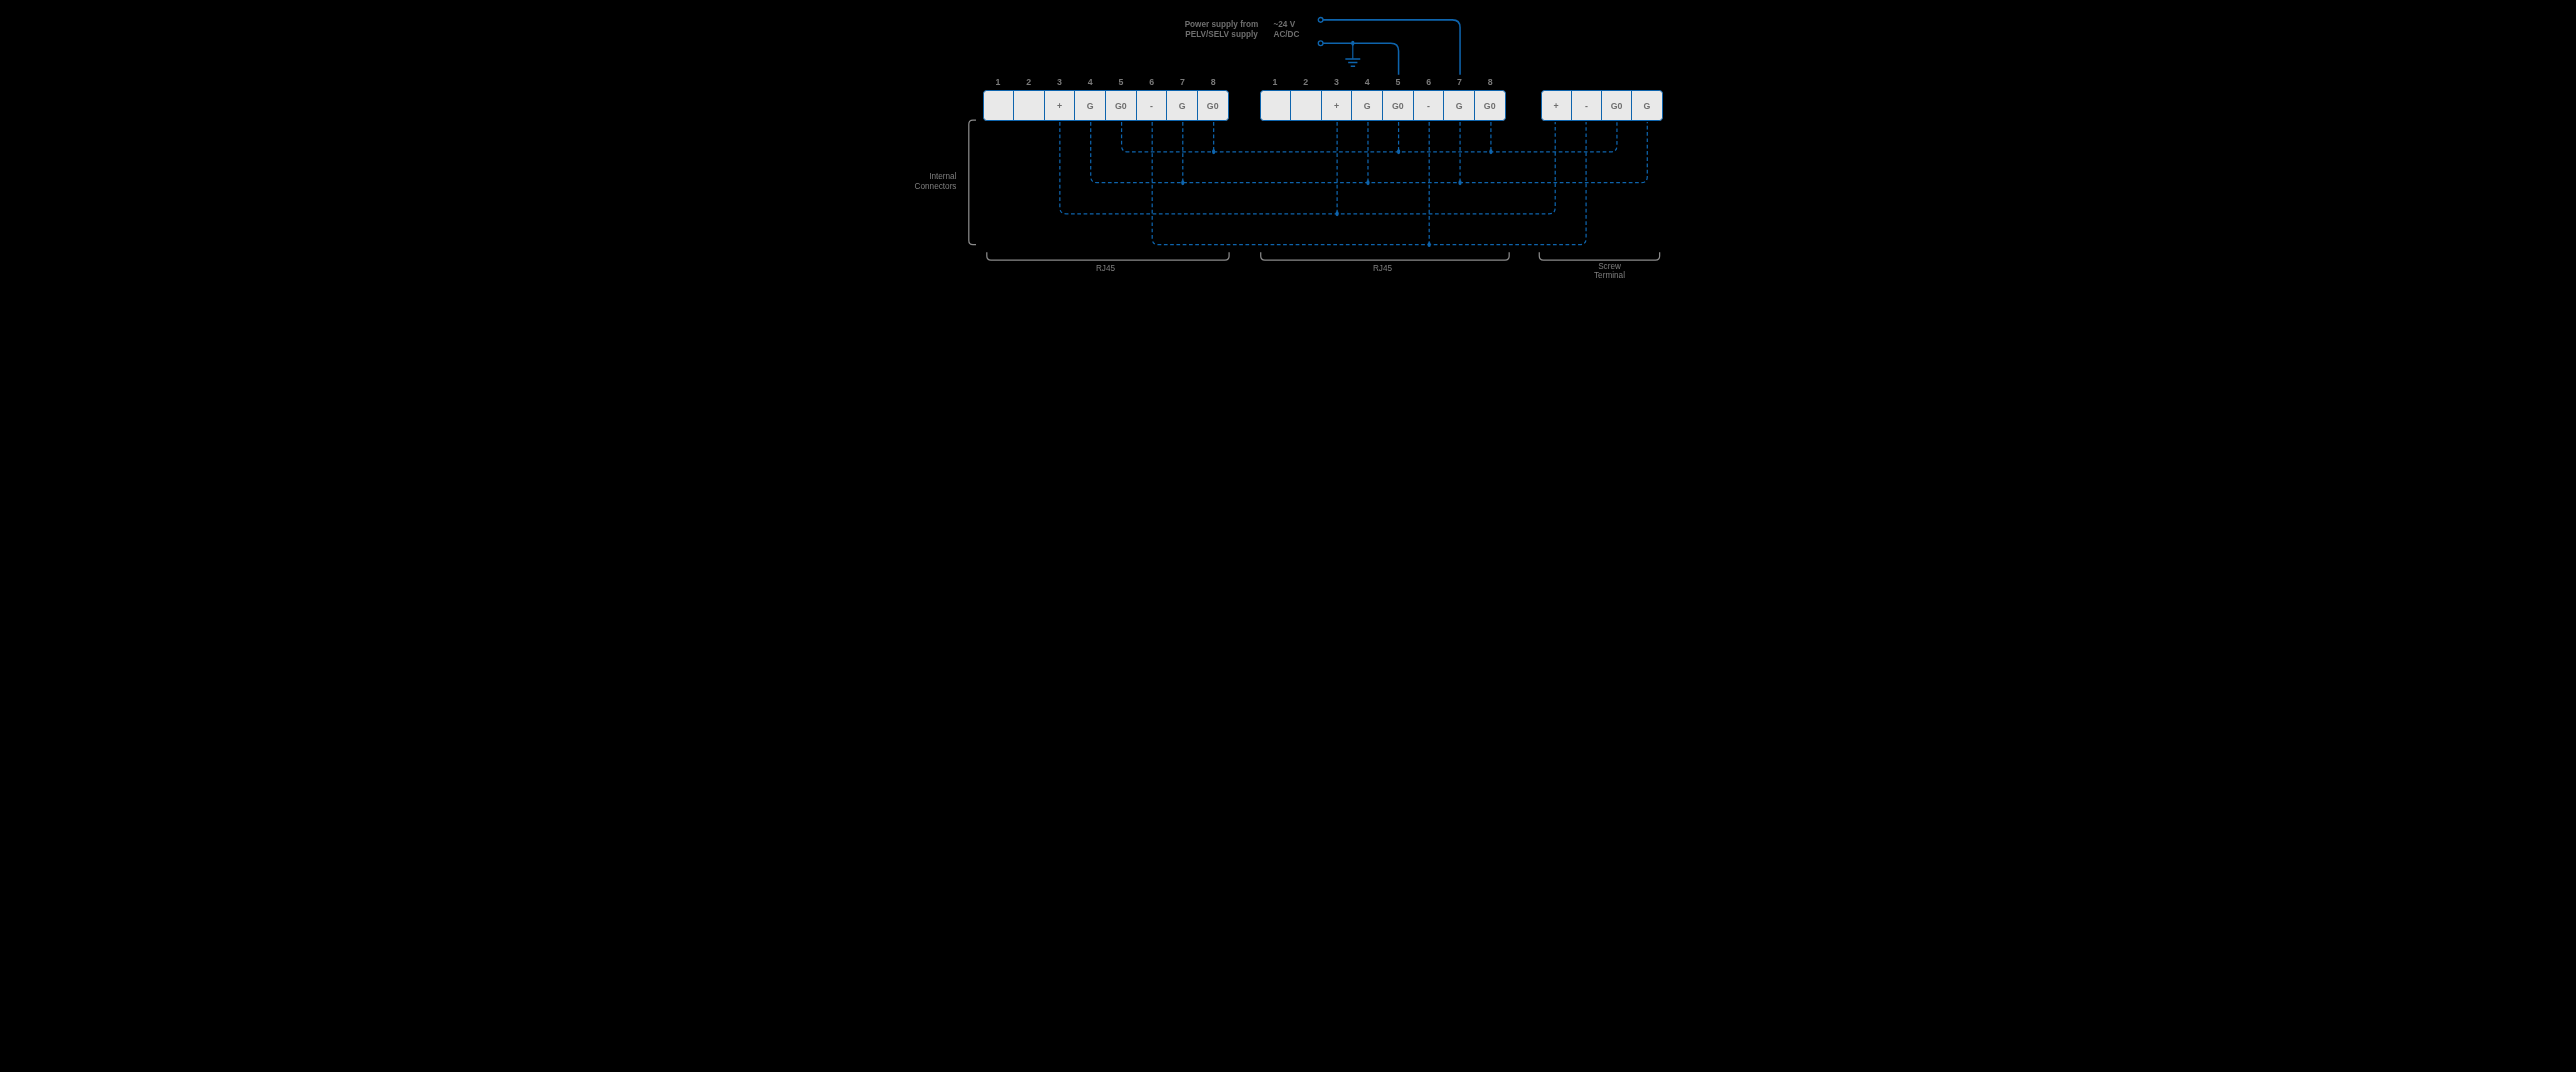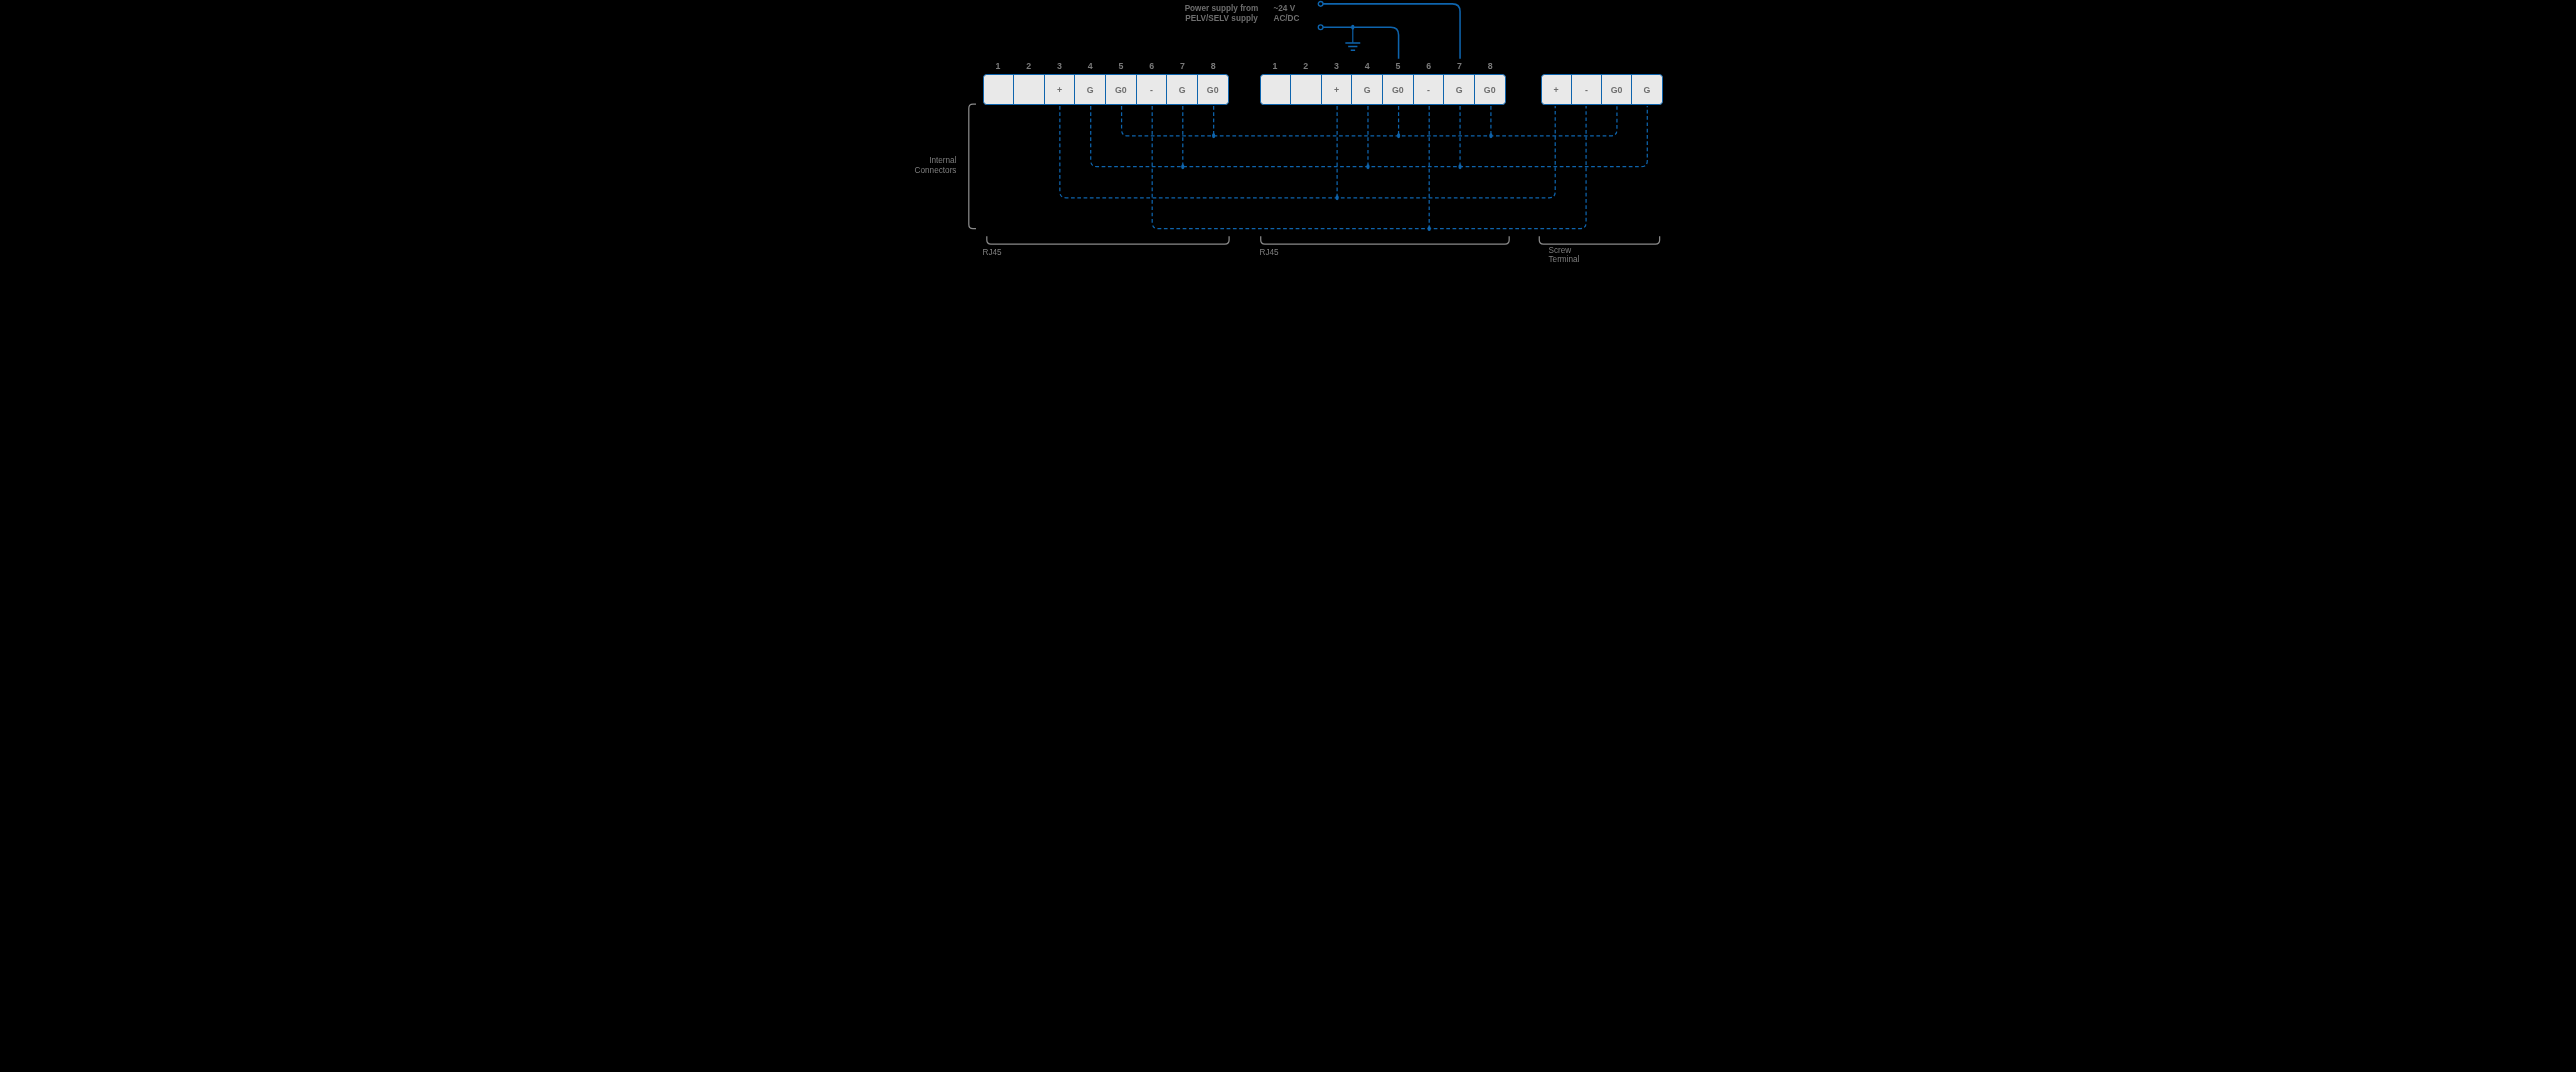--- a/index.html
+++ b/index.html
@@ -5,21 +5,21 @@
   html, body {
     margin: 0;
     padding: 0;
     background: #000000;
     font-family: "Liberation Sans", sans-serif;
   }
   .stage {
     position: relative;
     width: 751px;
     height: 268px;
-    margin: 0 auto;
+    margin: 16px auto;
     background: #000000;
     overflow: hidden;
   }
   .wires {
     position: absolute;
     left: 0; top: 0;
     width: 751px; height: 268px;
   }
   .wire-solid {
     stroke: #0e64ad;
@@ -114,21 +114,21 @@
     position: absolute;
     left: 2.1px;
     top: 156px;
     font-size: 8.2px;
     line-height: 10.3px;
     color: #7f7f7f;
     text-align: right;
   }
   .bottom-label {
     position: absolute;
-    text-align: left;
+    text-align: center;
     font-size: 8.2px;
     line-height: 9.8px;
     color: #7f7f7f;
   }
   .bottom-label.a { left: 70px; width: 246px; top: 248px; }
   .bottom-label.b { left: 347px; width: 246px; top: 248px; }
   .bottom-label.c { left: 636px; width: 122px; top: 246px; line-height: 9.3px; }
 </style>
 </head>
 <body>

